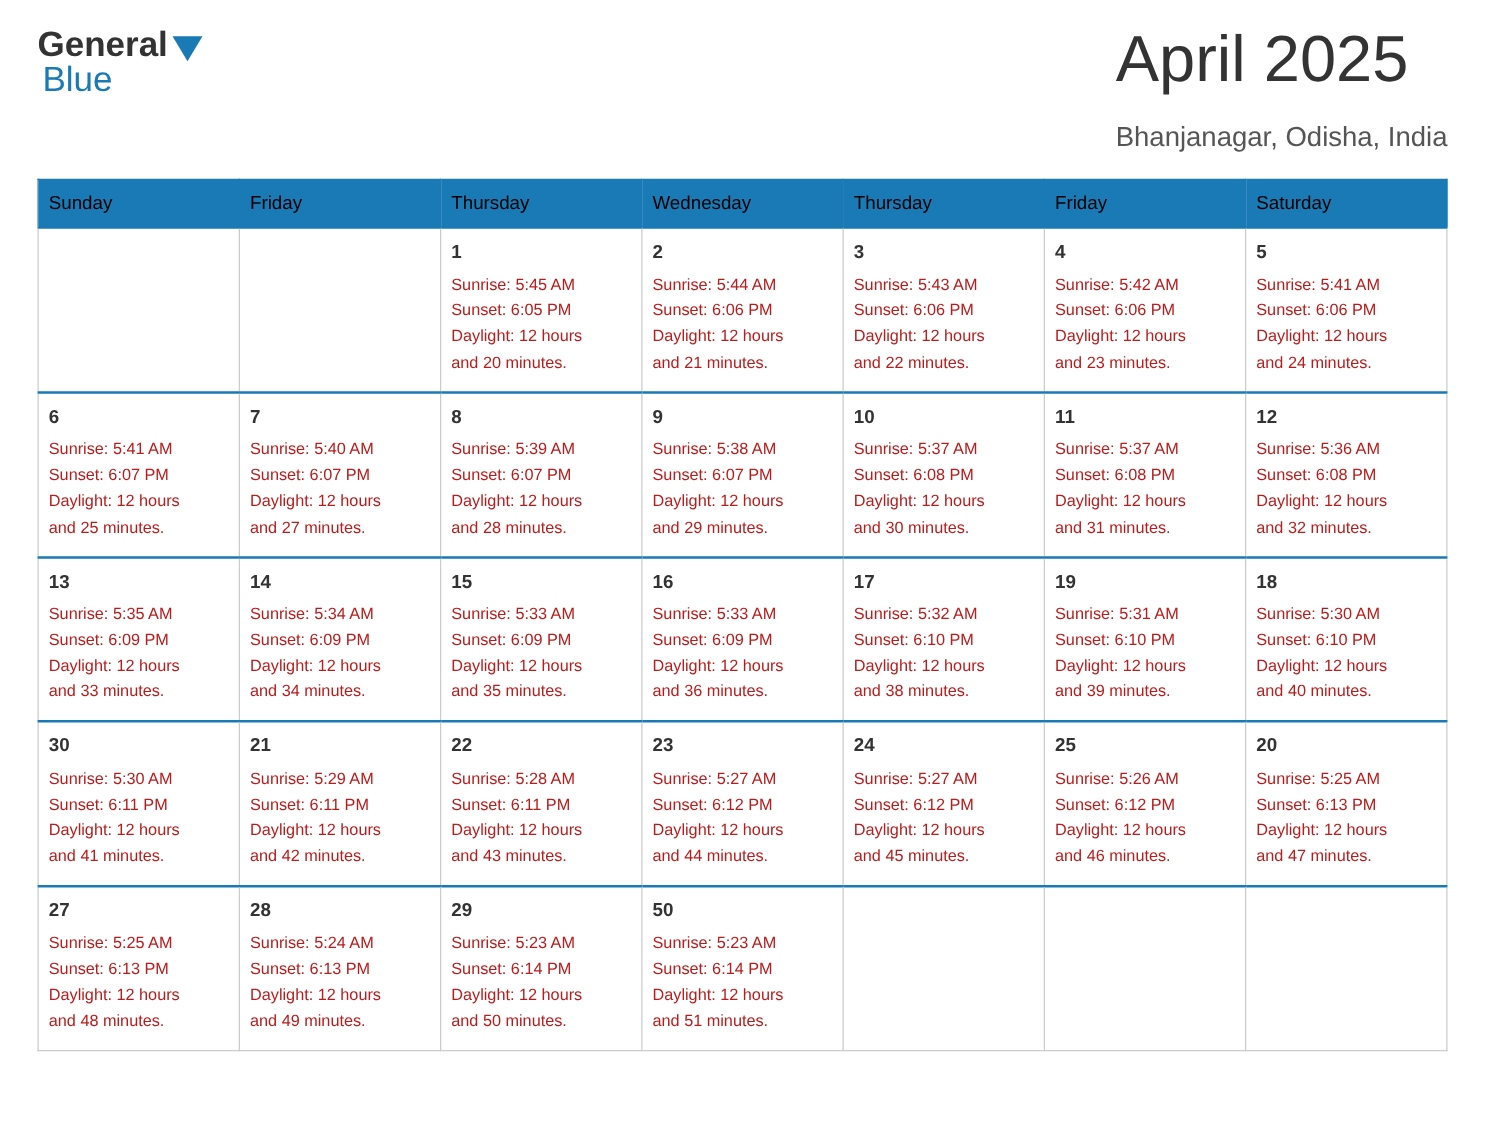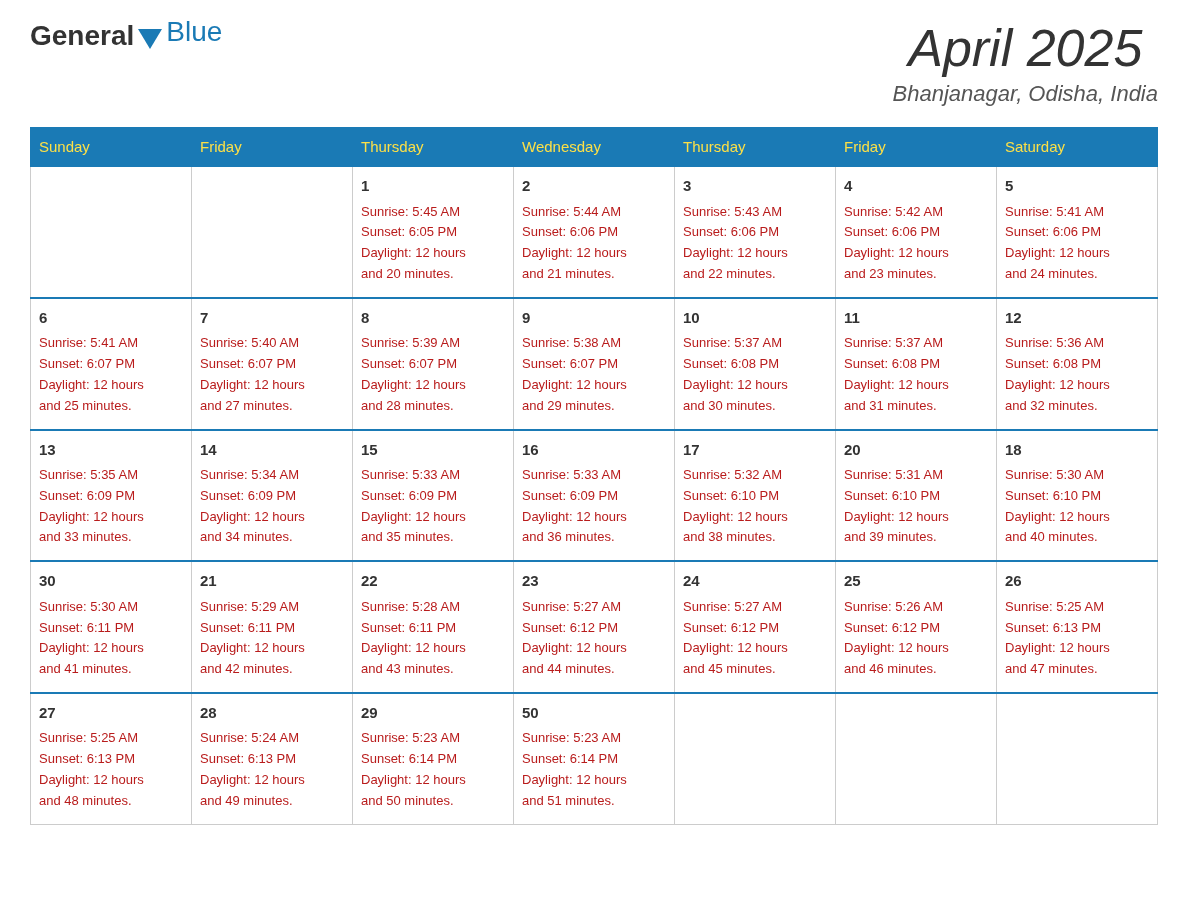--- a/index.html
+++ b/index.html
@@ -12,21 +12,21 @@
       padding: 20px 30px;
     }
     .header {
       display: flex;
       justify-content: space-between;
       align-items: flex-start;
       margin-bottom: 20px;
     }
     .logo {
       display: flex;
-      flex-direction: row;
+      flex-direction: column;
       align-items: flex-start;
     }
     .logo-text {
       display: flex;
       align-items: center;
     }
     .logo-general {
       font-size: 28px;
       font-weight: bold;
       color: #333;
@@ -41,42 +41,41 @@
       margin-top: 6px;
     }
     .logo-blue {
       font-size: 28px;
       font-weight: normal;
       color: #1a7ab5;
       margin-top: -4px;
       margin-left: 4px;
     }
     .title-area {
-      text-align: center;
-      font-style: italic;
+      text-align: left;
     }
     .month-title {
       font-size: 52px;
       font-weight: normal;
       color: #333;
       line-height: 1.1;
     }
     .location-title {
       font-size: 22px;
       color: #555;
-      margin-top: 4px;
+      margin-top: 20px;
     }
     table {
       width: 100%;
       border-collapse: collapse;
       table-layout: fixed;
     }
     thead tr {
       background-color: #1a7ab5;
-      color: #fde047;
+      color: #000000;
     }
     thead th {
       padding: 10px 8px;
       text-align: left;
       font-size: 15px;
       font-weight: normal;
       border: 1px solid #1a7ab5;
     }
     tbody td {
       vertical-align: top;
@@ -199,21 +198,21 @@
         </td>
         <td>
           <span class="day-number">16</span>
           <div class="day-info">Sunrise: 5:33 AM<br>Sunset: 6:09 PM<br>Daylight: 12 hours<br>and 36 minutes.</div>
         </td>
         <td>
           <span class="day-number">17</span>
           <div class="day-info">Sunrise: 5:32 AM<br>Sunset: 6:10 PM<br>Daylight: 12 hours<br>and 38 minutes.</div>
         </td>
         <td>
-          <span class="day-number">20</span>
+          <span class="day-number">19</span>
           <div class="day-info">Sunrise: 5:31 AM<br>Sunset: 6:10 PM<br>Daylight: 12 hours<br>and 39 minutes.</div>
         </td>
         <td>
           <span class="day-number">18</span>
           <div class="day-info">Sunrise: 5:30 AM<br>Sunset: 6:10 PM<br>Daylight: 12 hours<br>and 40 minutes.</div>
         </td>
       </tr>
       <tr>
         <td>
           <span class="day-number">30</span>
@@ -233,21 +232,21 @@
         </td>
         <td>
           <span class="day-number">24</span>
           <div class="day-info">Sunrise: 5:27 AM<br>Sunset: 6:12 PM<br>Daylight: 12 hours<br>and 45 minutes.</div>
         </td>
         <td>
           <span class="day-number">25</span>
           <div class="day-info">Sunrise: 5:26 AM<br>Sunset: 6:12 PM<br>Daylight: 12 hours<br>and 46 minutes.</div>
         </td>
         <td>
-          <span class="day-number">26</span>
+          <span class="day-number">20</span>
           <div class="day-info">Sunrise: 5:25 AM<br>Sunset: 6:13 PM<br>Daylight: 12 hours<br>and 47 minutes.</div>
         </td>
       </tr>
       <tr>
         <td>
           <span class="day-number">27</span>
           <div class="day-info">Sunrise: 5:25 AM<br>Sunset: 6:13 PM<br>Daylight: 12 hours<br>and 48 minutes.</div>
         </td>
         <td>
           <span class="day-number">28</span>

